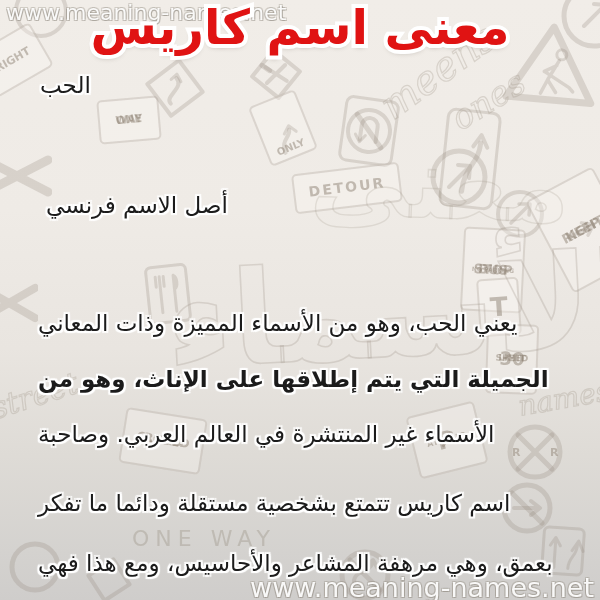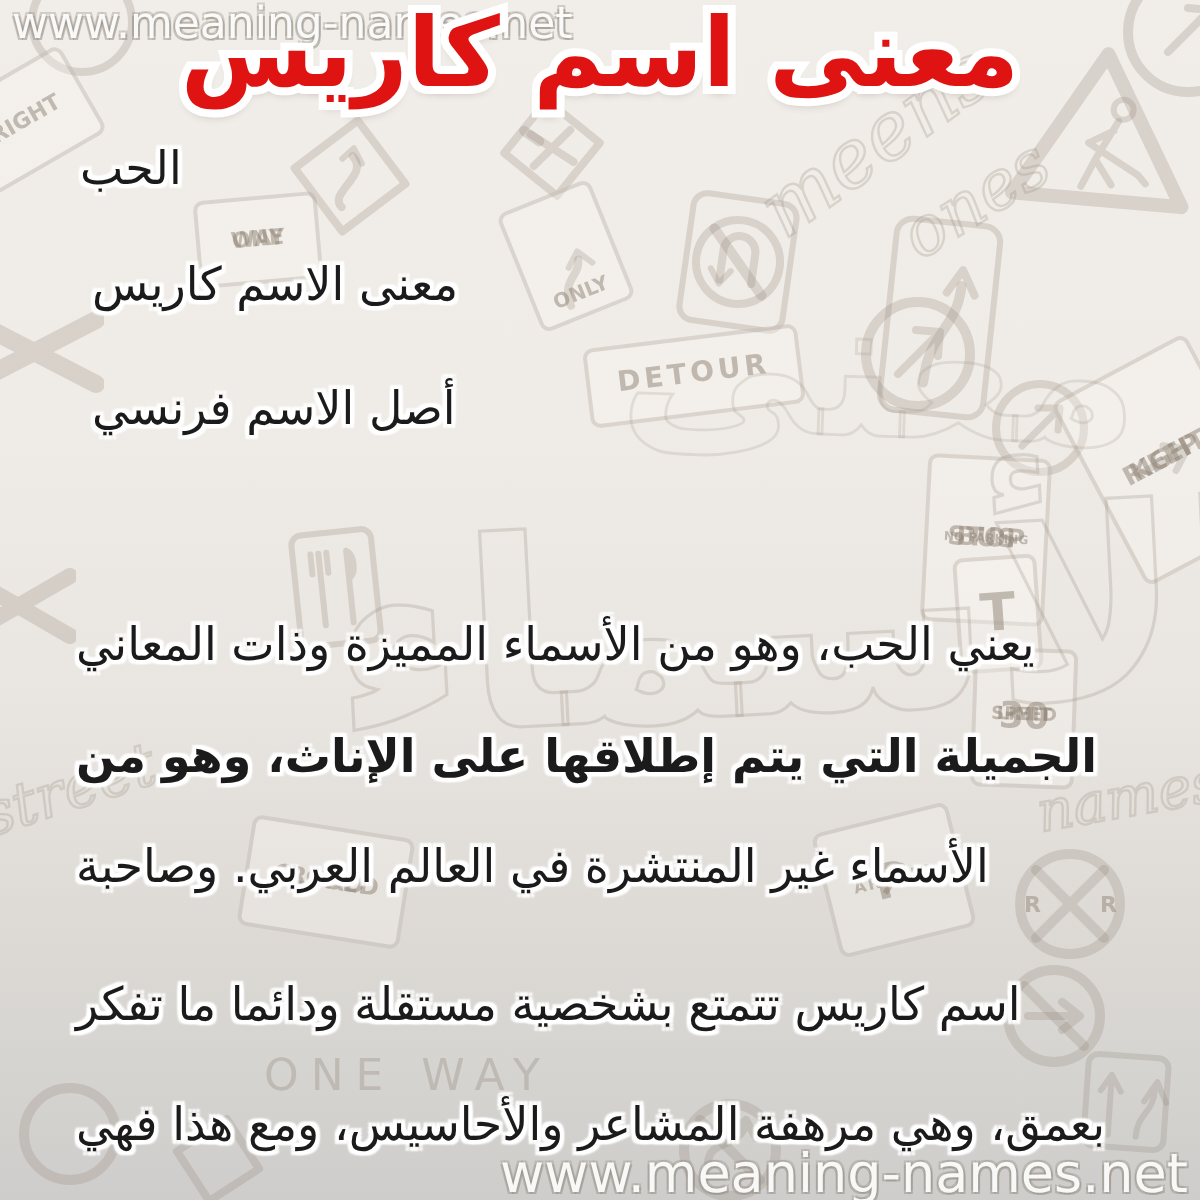--- a/index.html
+++ b/index.html
@@ -213,21 +213,20 @@
 
   <div class="wm wm-top">www.meaning-names.net</div>
   <div class="wm wm-bottom">www.meaning-names.net</div>
 
   <div class="title-wrap">
     <span class="title-stroke">معنى اسم كاريس</span>
     <span class="title-fill">معنى اسم كاريس</span>
   </div>
 
   <div class="line l1">الحب</div>
-  <div class="line l2">معنى الاسم كاريس</div>
   <div class="line l3">أصل الاسم فرنسي</div>
   <div class="line l5">يعني الحب، وهو من الأسماء المميزة وذات المعاني</div>
   <div class="line l6">الجميلة التي يتم إطلاقها على الإناث، وهو من</div>
   <div class="line l7">الأسماء غير المنتشرة في العالم العربي. وصاحبة</div>
   <div class="line l9">بعمق، وهي مرهفة المشاعر والأحاسيس، ومع هذا فهي</div>
   <div class="line l8">اسم كاريس تتمتع بشخصية مستقلة ودائما ما تفكر</div>
 
 </div>
 
 </body></html>

